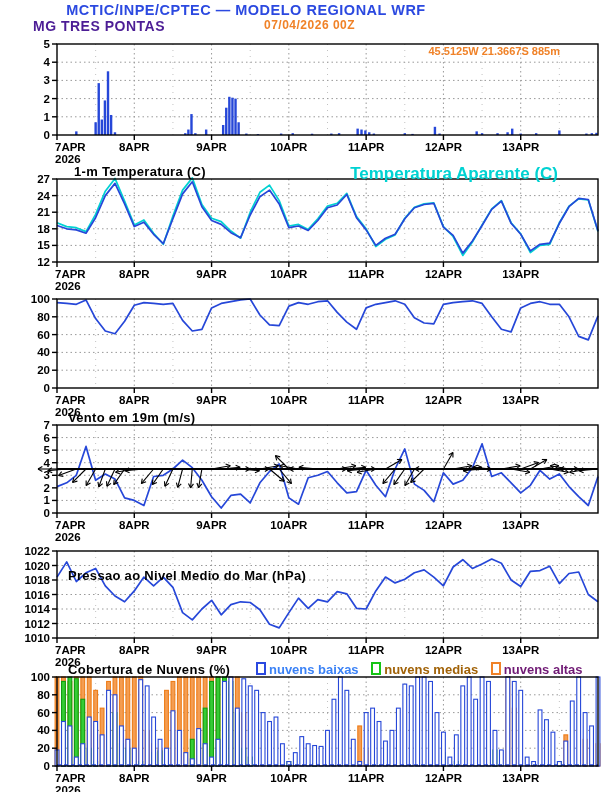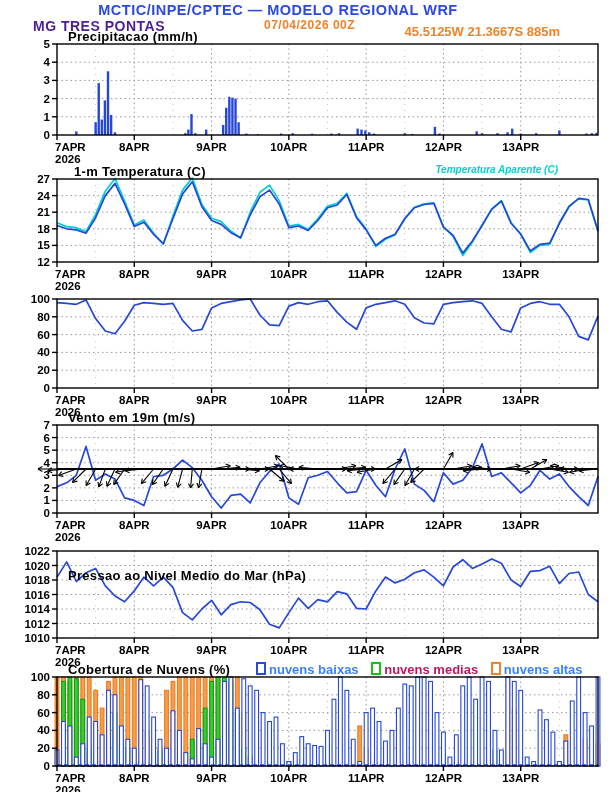--- a/index.html
+++ b/index.html
@@ -1,24 +1,24 @@
 <!DOCTYPE html>
 <html><head>
 <meta charset="utf-8">
 <style>
   html,body{margin:0;padding:0;background:#fff;}
   .page{position:relative;width:612px;height:792px;background:#fff;overflow:hidden;
         font-family:"Liberation Sans",sans-serif;}
   .abs{position:absolute;white-space:nowrap;font-weight:bold;}
-  .hdr1{left:0;top:2px;width:492px;text-align:center;font-size:14.5px;letter-spacing:.5px;margin-left:32px;}
+  .hdr1{left:0;top:2px;width:492px;text-align:center;font-size:14.5px;letter-spacing:.5px;}
   .hdr2-station{left:33px;top:18px;font-size:14px;letter-spacing:.5px;}
   .hdr2-run{left:216px;top:18px;font-size:12px;letter-spacing:.5px;margin-left:48px;}
   .ptitle{font-size:13px;color:#000;letter-spacing:.3px;}
-  .p1-loc{top:24px;right:52px;font-size:13px;}
-  .p2-leg{top:164px;right:54px;font-size:10px;font-style:italic;}
+  .p1-loc{top:45px;right:52px;font-size:11px;}
+  .p2-leg{top:164px;right:54px;font-size:17px;}
   .leg-row{top:662px;left:256px;font-size:13px;}
   .leg-item{margin-right:9px;}
   .sq{display:inline-block;width:6px;height:9px;border-width:2px;border-style:solid;
       background:#fff;vertical-align:-1px;margin-right:3px;}
   svg.plot{position:absolute;left:0;top:0;}
 </style>
 </head>
 <body>
 
 <div class="page">
@@ -678,31 +678,30 @@
       <line x1="443.42857142857144" y1="766" x2="443.42857142857144" y2="771" stroke="#000000" stroke-width="1.4"></line>
       <text x="443.42857142857144" y="782" text-anchor="middle" font-size="11.5" font-weight="bold" font-family="&quot;Liberation Sans&quot;,sans-serif" fill="#000000">12APR</text>
       <line x1="520.7142857142858" y1="766" x2="520.7142857142858" y2="771" stroke="#000000" stroke-width="1.4"></line>
       <text x="520.7142857142858" y="782" text-anchor="middle" font-size="11.5" font-weight="bold" font-family="&quot;Liberation Sans&quot;,sans-serif" fill="#000000">13APR</text>
     </svg>
 
   <div class="abs hdr1" style="color: rgb(43, 73, 224);">MCTIC/INPE/CPTEC — MODELO REGIONAL WRF</div>
   <div class="abs hdr2-station" style="color: #4c1d95;">MG TRES PONTAS</div>
   <div class="abs hdr2-run" style="color: rgb(240, 130, 40);">07/04/2026 00Z</div>
 
-  <div class="abs ptitle" style="left:68px;top:29px">Precipitacao (mm/h)</div>
   <div class="abs p1-loc" style="color: rgb(240, 130, 40);">45.5125W 21.3667S 885m</div>
 
   <div class="abs ptitle" style="left:74px;top:164px">1-m Temperatura (C)</div>
   <div class="abs p2-leg" style="color: rgb(0, 210, 210);">Temperatura Aparente (C)</div>
 
 
   <div class="abs ptitle" style="left:68px;top:410px">Vento em 19m (m/s)</div>
 
   <div class="abs ptitle" style="left:68px;top:568px">Pressao ao Nivel Medio do Mar (hPa)</div>
 
   <div class="abs ptitle" style="left:68px;top:662px">Cobertura de Nuvens (%)</div>
   <div class="abs leg-row">
     <span class="leg-item"><span class="sq" style="border-color:#2b49e0"></span><span style="color:#3b82f6">nuvens baixas</span></span>
-    <span class="leg-item"><span class="sq" style="border-color:#15c415"></span><span style="color:#be185d">nuvens medias</span></span>
-    <span class="leg-item"><span class="sq" style="border-color:#f08228"></span><span style="color:#3b82f6">nuvens altas</span></span>
+    <span class="leg-item"><span class="sq" style="border-color:#15c415"></span><span style="color:#a16207">nuvens medias</span></span>
+    <span class="leg-item"><span class="sq" style="border-color:#f08228"></span><span style="color:#701a75">nuvens altas</span></span>
   </div>
 
 </div>
 
 </body></html>

